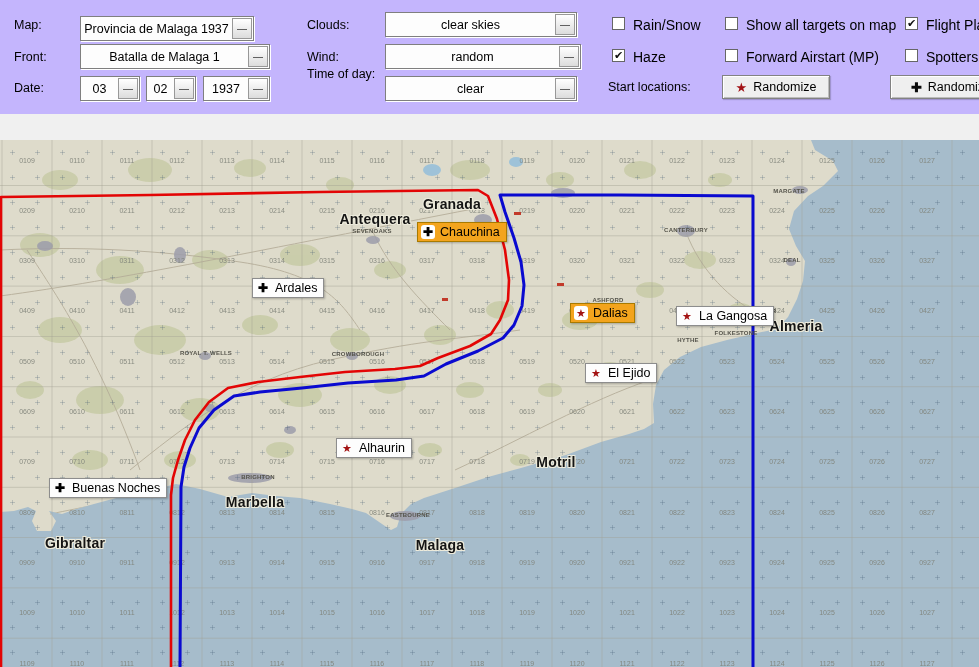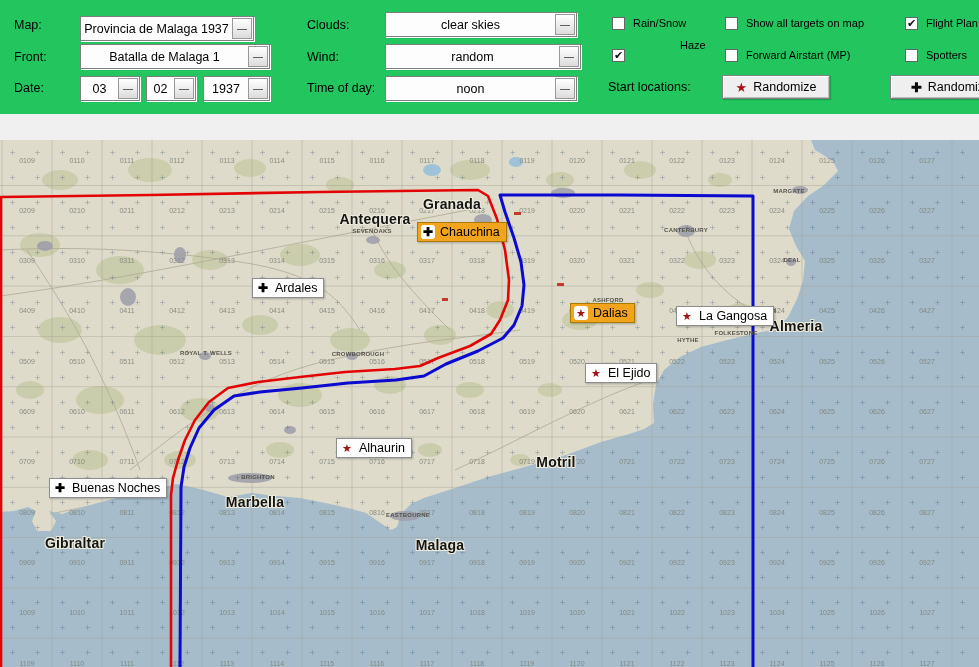--- a/index.html
+++ b/index.html
@@ -3,28 +3,28 @@
 <meta charset="utf-8">
 <style>
   html,body{margin:0;padding:0;background:#fff;}
   *{box-sizing:border-box;}
   .app{position:relative;width:979px;height:667px;overflow:hidden;font-family:"Liberation Sans",sans-serif;color:#000;background:#f0f0f0;}
   
   .tabbar{position:relative;height:26px;display:flex;align-items:flex-end;background:#f0f0f0;border-bottom:1px solid #d6d6d6;padding-left:1px;}
   .tab{padding:5px 13px 5px;font-weight:bold;font-size:12px;white-space:nowrap;cursor:default;}
   .tab.active{background:#fcfcfc;border:1px solid #c4c4c4;border-bottom:1px solid #fcfcfc;margin-bottom:-1px;outline:1px dotted #737373;outline-offset:-4px;}
   
-  .panel{position:relative;height:114px;background:#22c55e;}
+  .panel{position:relative;height:114px;background:#c4b5fd;}
   .lbl{position:absolute;font-size:12.5px;white-space:nowrap;}
   .dd{position:absolute;height:25px;background:#fdfdfd;border:1px solid #7f7f7f;display:flex;align-items:center;box-shadow:1px 1px 0 #fff;}
   .dd-text{flex:1;text-align:center;font-size:12.5px;white-space:nowrap;overflow:hidden;}
   .dd-btn{width:20px;height:21px;margin-right:1px;border:1px solid #989898;background:linear-gradient(#ffffff,#dcdcdc);font-size:10px;display:flex;align-items:center;justify-content:center;color:#333;flex:none;}
   .cb{position:absolute;width:13px;height:13px;background:#fff;border:1px solid #666;font-size:11px;line-height:11px;text-align:center;color:#111;}
   .cb-glyph{display:block;margin-top:0px;}
-  .cb-label{position:absolute;font-size:11px;white-space:nowrap;}
+  .cb-label{position:absolute;font-size:14px;white-space:nowrap;}
   .btn{position:absolute;height:24px;background:#efefef;border:1px solid #828282;box-shadow:inset 1px 1px 0 #fff,inset -1px -1px 0 #bcbcbc,1px 1px 1px rgba(0,0,0,.18);display:flex;align-items:center;justify-content:center;gap:6px;font-size:12.5px;white-space:nowrap;}
   .btn-icon.star{color:#a21216;font-size:13px;line-height:13px;}
   .btn-icon.cross{color:#0b0b0b;font-weight:bold;font-size:13px;line-height:13px;}
   
   .map{position:absolute;left:0;top:140px;width:979px;height:527px;overflow:hidden;background:#a6bccb;}
   .map svg{position:absolute;left:0;top:0;}
   #map-labels{position:absolute;left:0;top:0;width:100%;height:100%;}
   .town-label{position:absolute;transform:translate(-50%,-50%);font-size:6px;letter-spacing:.2px;color:#54534a;white-space:nowrap;font-weight:bold;}
   .city-label{position:absolute;transform:translate(-50%,-50%);font-size:14px;font-weight:bold;color:#141414;white-space:nowrap;letter-spacing:.2px;
     text-shadow:-1px -1px 0 #eceadb,1px -1px 0 #eceadb,-1px 1px 0 #eceadb,1px 1px 0 #eceadb,0 1px 0 #eceadb,0 -1px 0 #eceadb;}
@@ -62,43 +62,43 @@
       <span class="dd-text">02</span>
       <span class="dd-btn">—</span>
     </div>
     <div class="dd" style="left:203px;top:76px;width:67px;">
       <span class="dd-text">1937</span>
       <span class="dd-btn">—</span>
     </div>
 
     <span class="lbl" style="left:307px;top:18px;">Clouds:</span>
     <span class="lbl" style="left:307px;top:50px;">Wind:</span>
-    <span class="lbl" style="left:307px;top:81px;">Time of day:</span>
+    <span class="lbl" style="left:307px;top:67px;">Time of day:</span>
 
     <div class="dd" style="left:385px;top:12px;width:192px;">
       <span class="dd-text">clear skies</span>
       <span class="dd-btn">—</span>
     </div>
     <div class="dd" style="left:385px;top:44px;width:196px;">
       <span class="dd-text">random</span>
       <span class="dd-btn">—</span>
     </div>
     <div class="dd" style="left:385px;top:76px;width:192px;">
-      <span class="dd-text">noon</span>
+      <span class="dd-text">clear</span>
       <span class="dd-btn">—</span>
     </div>
 
     <span class="cb" style="left:612px;top:17px;">
         <span class="cb-glyph"></span>
       </span>
     <span class="cb-label" style="left:633px;top:17px;">Rain/Snow</span>
     <span class="cb checked" style="left:612px;top:49px;">
         <span class="cb-glyph">✔</span>
       </span>
-    <span class="cb-label" style="left:633px;top:39px;margin-left:47px;">Haze</span>
+    <span class="cb-label" style="left:633px;top:49px;">Haze</span>
 
     <span class="cb" style="left:725px;top:17px;">
         <span class="cb-glyph"></span>
       </span>
     <span class="cb-label" style="left:746px;top:17px;">Show all targets on map</span>
     <span class="cb" style="left:725px;top:49px;">
         <span class="cb-glyph"></span>
       </span>
     <span class="cb-label" style="left:746px;top:49px;">Forward Airstart (MP)</span>
 

